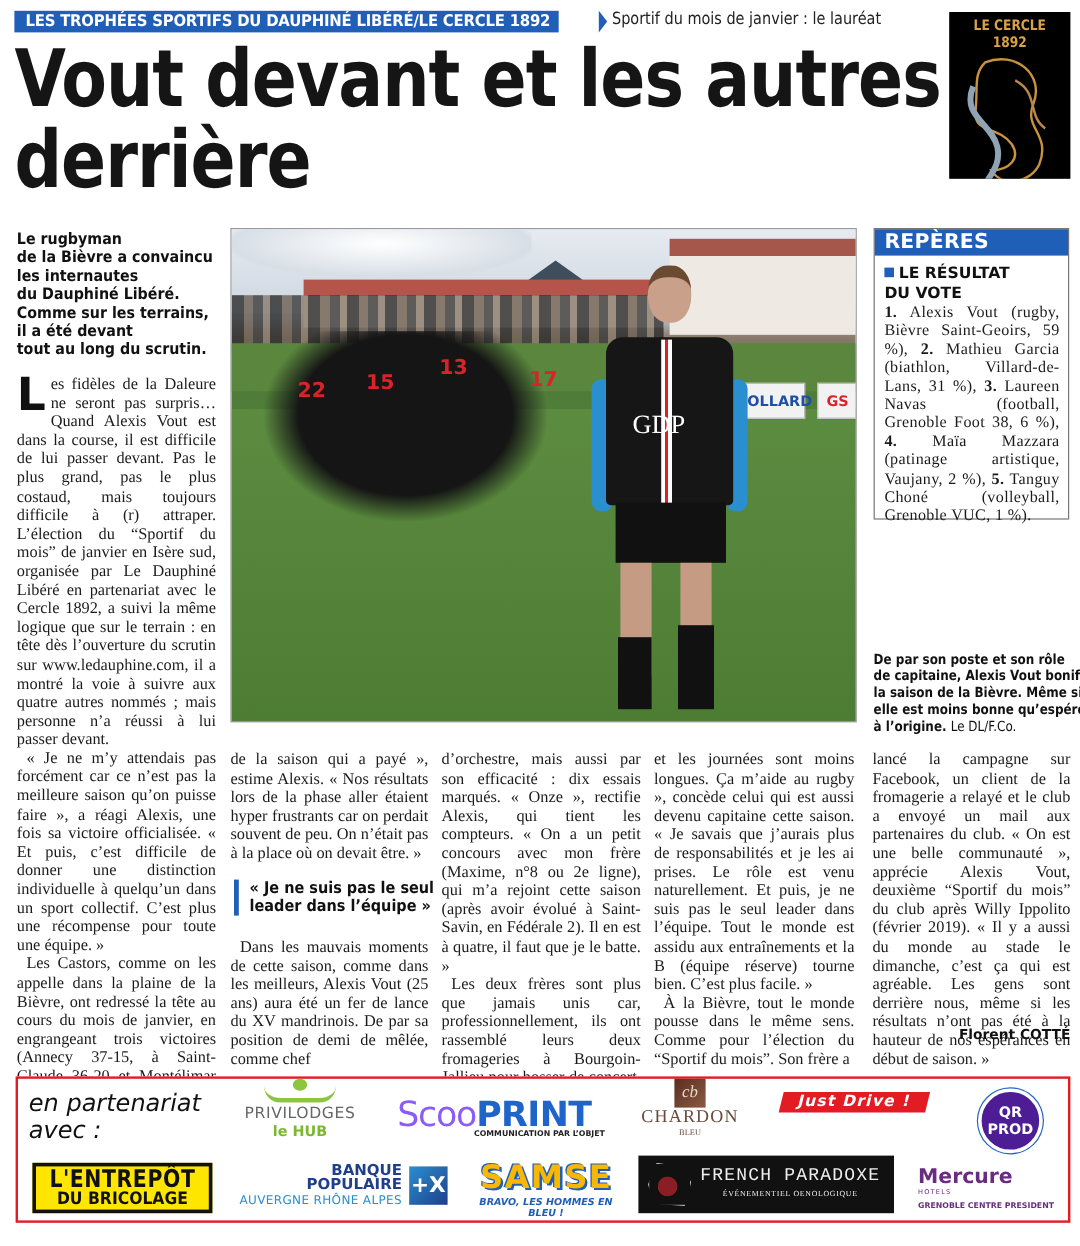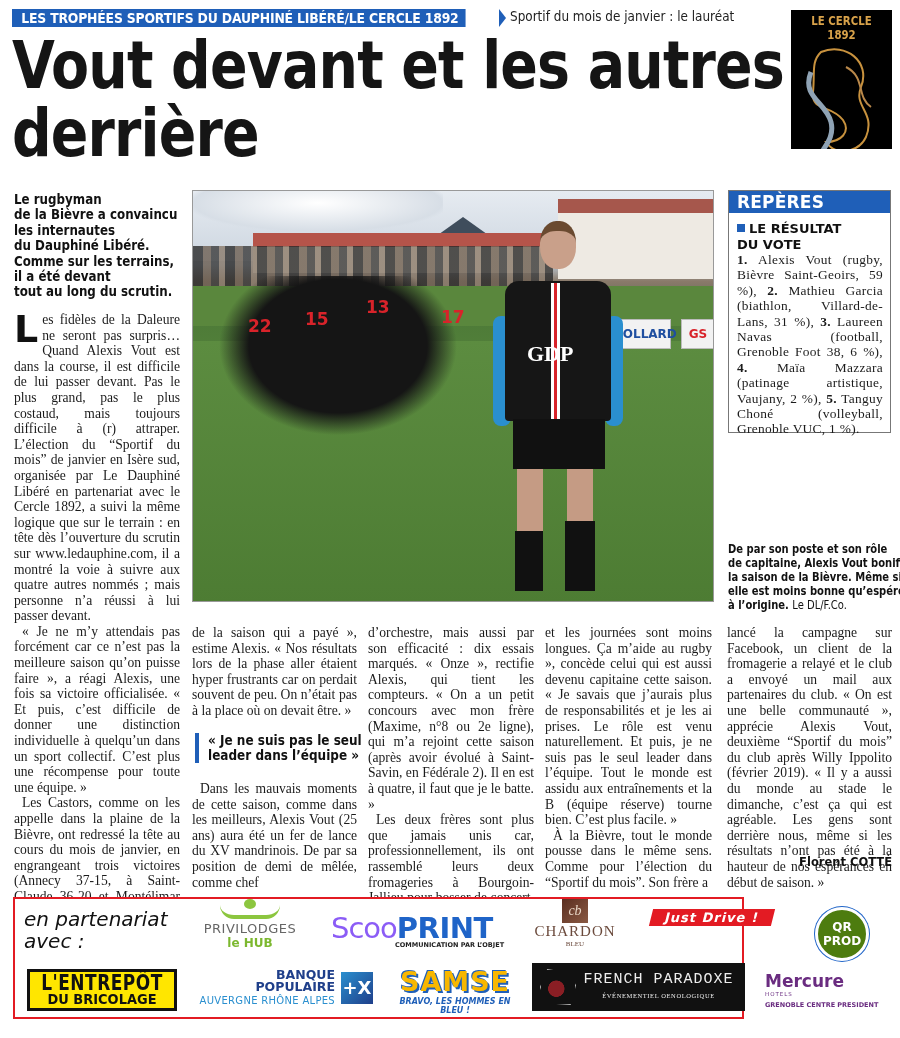--- a/index.html
+++ b/index.html
@@ -78,21 +78,21 @@
   .photo .crowd { position: absolute; left: 0; top: 55px; width: 360px; height: 50px; background: repeating-linear-gradient(90deg, #2a2a2a 0 10px, #6d5f52 10px 18px, #3a3a3a 18px 26px, #8a7b6c 26px 32px); opacity: 0.8; }
   .photo .bank { position: absolute; left: 0; top: 95px; width: 100%; height: 40px; background: #5a873d; }
   .photo .board { position: absolute; top: 128px; height: 30px; background: #f2f2f2; border: 1px solid #bbb; font-family: "DejaVu Sans", sans-serif; font-weight: bold; font-size: 12px; color: #1f4fa0; text-align: center; line-height: 28px; }
   .photo .field { position: absolute; left: 0; top: 150px; width: 100%; height: 262px; background: linear-gradient(#5c8c40, #4d7c33); }
   .photo .team { position: absolute; left: 5px; top: 85px; width: 280px; height: 175px; background: radial-gradient(ellipse at 50% 40%, #151515 0 45%, transparent 60%); }
   .photo .team-num { position: absolute; font-family: "DejaVu Sans", sans-serif; font-weight: bold; color: #d8232a; font-size: 17px; }
   .photo .player { position: absolute; left: 302px; top: 30px; width: 120px; height: 382px; }
   .photo .player .head { position: absolute; left: 45px; top: 0; width: 36px; height: 48px; border-radius: 45%; background: #c9a08a; border-top: 10px solid #6a4a30; }
   .photo .player .jersey { position: absolute; left: 10px; top: 60px; width: 106px; height: 140px; background: #161616; border-radius: 14px 14px 4px 4px; }
   .photo .player .stripe { position: absolute; left: 56px; top: 62px; width: 12px; height: 136px; background: repeating-linear-gradient(90deg, #fff 0 3px, #d7232a 3px 6px, #fff 6px 9px, #161616 9px 12px); }
-  .photo .player .gdp { position: absolute; left: 32px; top: 120px; color: #fff; font-family: "Liberation Serif", serif; font-size: 22px; font-weight: bold; }
+  .photo .player .gdp { position: absolute; left: 32px; top: 120px; color: #fff; font-family: "Liberation Serif", serif; font-size: 22px; font-weight: normal; }
   .photo .player .arm-l { position: absolute; left: -2px; top: 95px; width: 18px; height: 110px; background: #2a8fcf; border-radius: 8px; }
   .photo .player .arm-r { position: absolute; left: 110px; top: 95px; width: 18px; height: 110px; background: #2a8fcf; border-radius: 8px; }
   .photo .player .shorts { position: absolute; left: 18px; top: 198px; width: 92px; height: 50px; background: #111; }
   .photo .player .leg-l { position: absolute; left: 22px; top: 248px; width: 26px; height: 95px; background: #c59b84; }
   .photo .player .leg-r { position: absolute; left: 72px; top: 248px; width: 26px; height: 95px; background: #c59b84; }
   .photo .player .sock-l { position: absolute; left: 20px; top: 310px; width: 28px; height: 60px; background: #111; }
   .photo .player .sock-r { position: absolute; left: 70px; top: 300px; width: 30px; height: 70px; background: #111; }
 
   .reperes {
     position: absolute; left: 728px; top: 190px; width: 163px; height: 243px;
@@ -127,21 +127,21 @@
     font-family: "DejaVu Sans", sans-serif; font-weight: bold; font-size: 13.4px; line-height: 15px; color: #111;
   }
   .interhead span { display: block; white-space: nowrap; transform: scaleX(0.9); transform-origin: left; }
 
   .signature {
     position: absolute; left: 790px; top: 855px; width: 102px; text-align: right;
     font-family: "DejaVu Sans", sans-serif; font-weight: bold; font-size: 11.5px; color: #111;
   }
 
   .partners {
-    position: absolute; left: 13px; top: 897px; width: 731px; height: 122px;
+    position: absolute; left: 13px; top: 897px; width: 879px; height: 122px;
     border: 2px solid #e31b23; background: #fff;
   }
   .partners .intro {
     position: absolute; left: 9px; top: 9px; width: 160px;
     font-family: "DejaVu Sans", sans-serif; font-style: italic; font-size: 20px; line-height: 22px; color: #111;
   }
   .p-logo { position: absolute; font-family: "DejaVu Sans", sans-serif; }
   .lg-privi { left: 180px; top: 6px; width: 110px; height: 58px; text-align: center; }
   .lg-privi .smile { display: block; margin: 0 auto; width: 60px; height: 14px; border-bottom: 4px solid #8cc63f; border-radius: 0 0 40px 40px; position: relative; }
   .lg-privi .dot { position: absolute; left: 24px; top: -6px; width: 12px; height: 10px; background: #8cc63f; border-radius: 50%; }
@@ -151,21 +151,21 @@
   .lg-scoo .a { font-size: 29px; color: #8b5cf6; letter-spacing: -1px; }
   .lg-scoo .b { font-size: 29px; color: #1f64c8; font-weight: bold; letter-spacing: -0.5px; }
   .lg-scoo .c { display: block; font-size: 6.5px; font-weight: bold; color: #222; margin-left: 64px; margin-top: -4px; }
   .lg-chardon { left: 515px; top: 0; width: 90px; text-align: center; }
   .lg-chardon .mono { display: block; margin: 0 auto; width: 26px; height: 24px; background: linear-gradient(135deg, #5a2e20, #8a5a44); color: #e9d8c8; font-family: "Liberation Serif", serif; font-style: italic; font-size: 14px; line-height: 24px; }
   .lg-chardon .nm { display: block; font-family: "Liberation Serif", serif; font-size: 15px; color: #6b4a3c; letter-spacing: 1px; }
   .lg-chardon .bl { display: block; font-family: "Liberation Serif", serif; font-size: 7px; color: #6b4a3c; }
   .lg-jean { left: 622px; top: 8px; width: 150px; text-align: center; }
   .lg-jean .nm { display: block; font-size: 30px; font-style: italic; color: #111; letter-spacing: -1px; line-height: 32px; }
   .lg-jean .tag { display: inline-block; background: #e31b23; color: #fff; font-size: 13px; font-weight: bold; padding: 1px 14px; transform: skewX(-14deg); margin-top: 2px; letter-spacing: 1px; }
-  .lg-qr { left: 800px; top: 8px; width: 54px; height: 54px; border-radius: 50%; background: #4d7c0f; border: 3px solid #fff; box-shadow: 0 0 0 1px #1f64c8; color: #fff; text-align: center; font-weight: bold; font-size: 12px; line-height: 14px; padding-top: 10px; }
+  .lg-qr { left: 800px; top: 8px; width: 54px; height: 54px; border-radius: 50%; background: #4c1d95; border: 3px solid #fff; box-shadow: 0 0 0 1px #1f64c8; color: #fff; text-align: center; font-weight: bold; font-size: 12px; line-height: 14px; padding-top: 10px; }
   .lg-entrepot { left: 12px; top: 70px; width: 150px; height: 42px; background: #ffe600; border: 3px solid #111; text-align: center; color: #111; font-weight: bold; font-family: "DejaVu Sans", sans-serif; }
   .lg-entrepot .l1 { display: block; font-size: 17px; line-height: 18px; letter-spacing: 0.5px; transform: scaleY(1.2); margin-top: 2px; }
   .lg-entrepot .l2 { display: block; font-size: 13px; line-height: 16px; transform: scaleY(1.1); }
   .lg-bp { left: 178px; top: 70px; width: 180px; height: 42px; }
   .lg-bp .tx { position: absolute; right: 38px; top: 0; text-align: right; font-weight: bold; color: #1f3f8a; font-size: 12.5px; line-height: 12px; }
   .lg-bp .tx .l3 { display: block; font-weight: normal; font-size: 10px; color: #2a8fcf; letter-spacing: 0.3px; margin-top: 2px; }
   .lg-bp .bx { position: absolute; right: 0; top: 3px; width: 32px; height: 32px; background: linear-gradient(135deg, #2a8fcf, #1f3f8a); color: #fff; font-weight: bold; font-size: 18px; line-height: 32px; text-align: center; }
   .lg-samse { left: 380px; top: 68px; width: 120px; height: 46px; text-align: center; }
   .lg-samse .nm { display: block; font-size: 27px; font-weight: bold; color: #f8b700; line-height: 30px; text-shadow: 2px 2px 0 #1f5fb8, -1px -1px 0 #1f5fb8; letter-spacing: 1px; }
   .lg-samse .tg { display: block; font-size: 8px; font-weight: bold; font-style: italic; color: #1f5fb8; }

